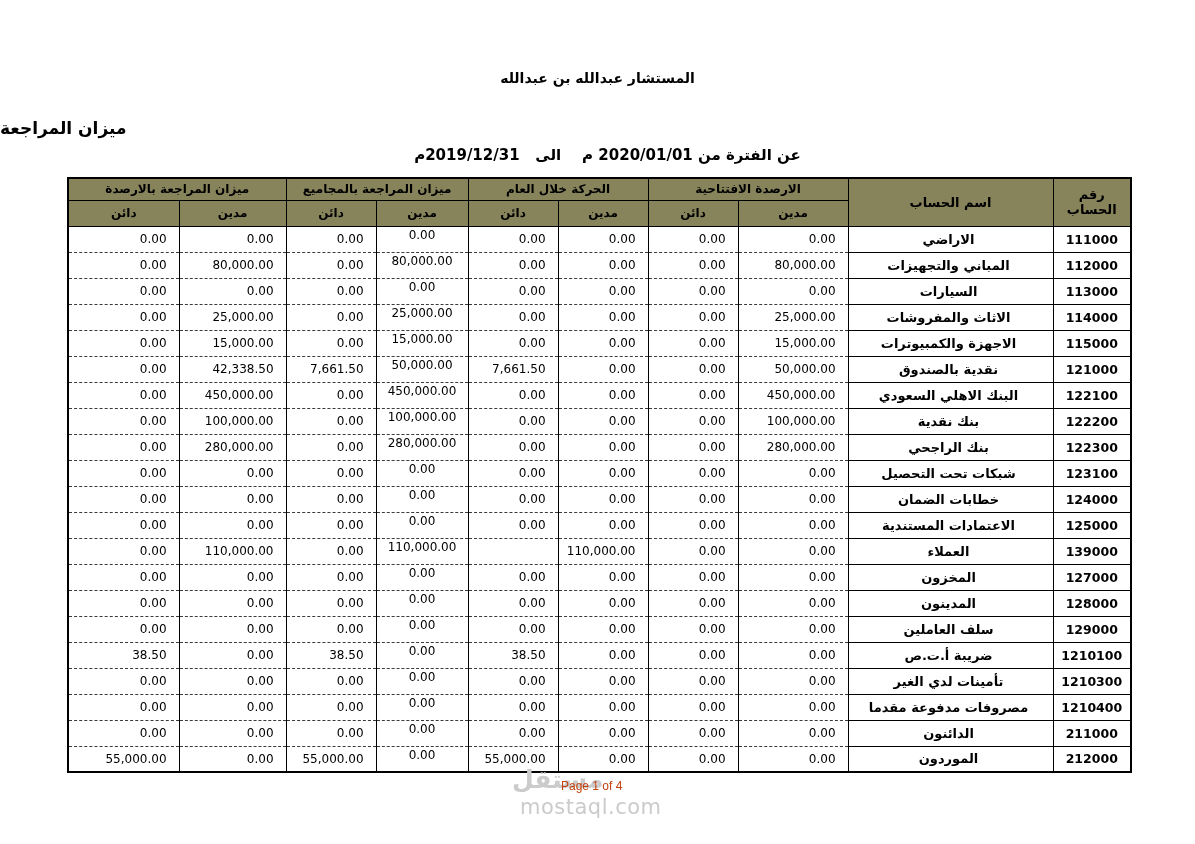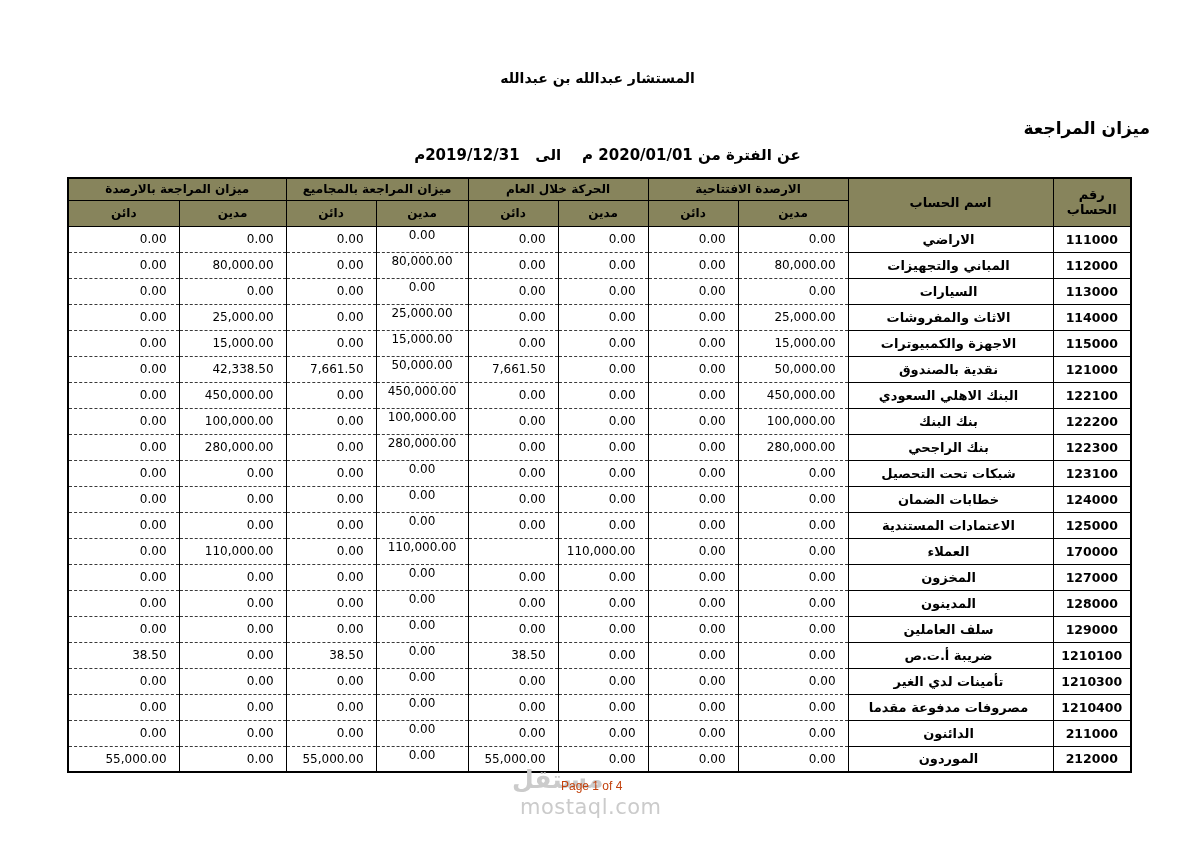--- a/index.html
+++ b/index.html
@@ -14,21 +14,21 @@
     color:#000;
     position:relative;
     overflow:hidden;
   }
   .company-name{
     position:absolute;top:70px;left:0;width:1195px;
     text-align:center;font-weight:bold;font-size:14px;direction:rtl;
   }
   .report-title{
     position:absolute;top:118px;left:0;width:1150px;
-    text-align:right;font-weight:bold;font-size:17px;direction:rtl;
+    text-align:left;font-weight:bold;font-size:17px;direction:rtl;
   }
   .report-period{
     position:absolute;top:146px;left:0;width:1195px;
     text-align:center;font-weight:bold;font-size:15px;direction:rtl;white-space:pre;padding-left:20px;
   }
   table.tb-table{
     position:absolute;top:177px;left:67px;width:1063px;
     border-collapse:collapse;table-layout:fixed;direction:rtl;
     border:2px solid #000;
   }
@@ -200,21 +200,21 @@
           <td class="cell-num">0.00</td>
           <td class="cell-num">0.00</td>
           <td class="cell-num">0.00</td>
           <td class="cell-num cell-tot-d">450,000.00</td>
           <td class="cell-num">0.00</td>
           <td class="cell-num">450,000.00</td>
           <td class="cell-num">0.00</td>
         </tr>
         <tr>
           <td class="cell-no">122200</td>
-          <td class="cell-name">بنك البنك</td>
+          <td class="cell-name">بنك نقدية</td>
           <td class="cell-num">100,000.00</td>
           <td class="cell-num">0.00</td>
           <td class="cell-num">0.00</td>
           <td class="cell-num">0.00</td>
           <td class="cell-num cell-tot-d">100,000.00</td>
           <td class="cell-num">0.00</td>
           <td class="cell-num">100,000.00</td>
           <td class="cell-num">0.00</td>
         </tr>
         <tr>
@@ -259,21 +259,21 @@
           <td class="cell-num">0.00</td>
           <td class="cell-num">0.00</td>
           <td class="cell-num">0.00</td>
           <td class="cell-num">0.00</td>
           <td class="cell-num cell-tot-d">0.00</td>
           <td class="cell-num">0.00</td>
           <td class="cell-num">0.00</td>
           <td class="cell-num">0.00</td>
         </tr>
         <tr>
-          <td class="cell-no">170000</td>
+          <td class="cell-no">139000</td>
           <td class="cell-name">العملاء</td>
           <td class="cell-num">0.00</td>
           <td class="cell-num">0.00</td>
           <td class="cell-num">110,000.00</td>
           <td class="cell-num"></td>
           <td class="cell-num cell-tot-d">110,000.00</td>
           <td class="cell-num">0.00</td>
           <td class="cell-num">110,000.00</td>
           <td class="cell-num">0.00</td>
         </tr>

